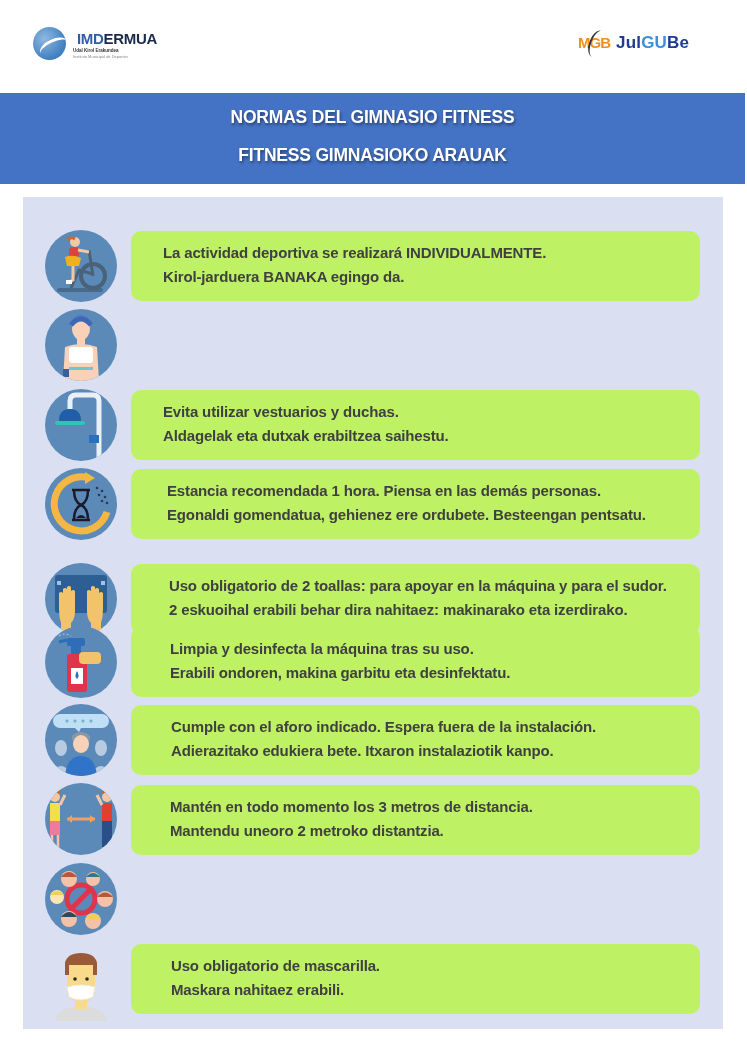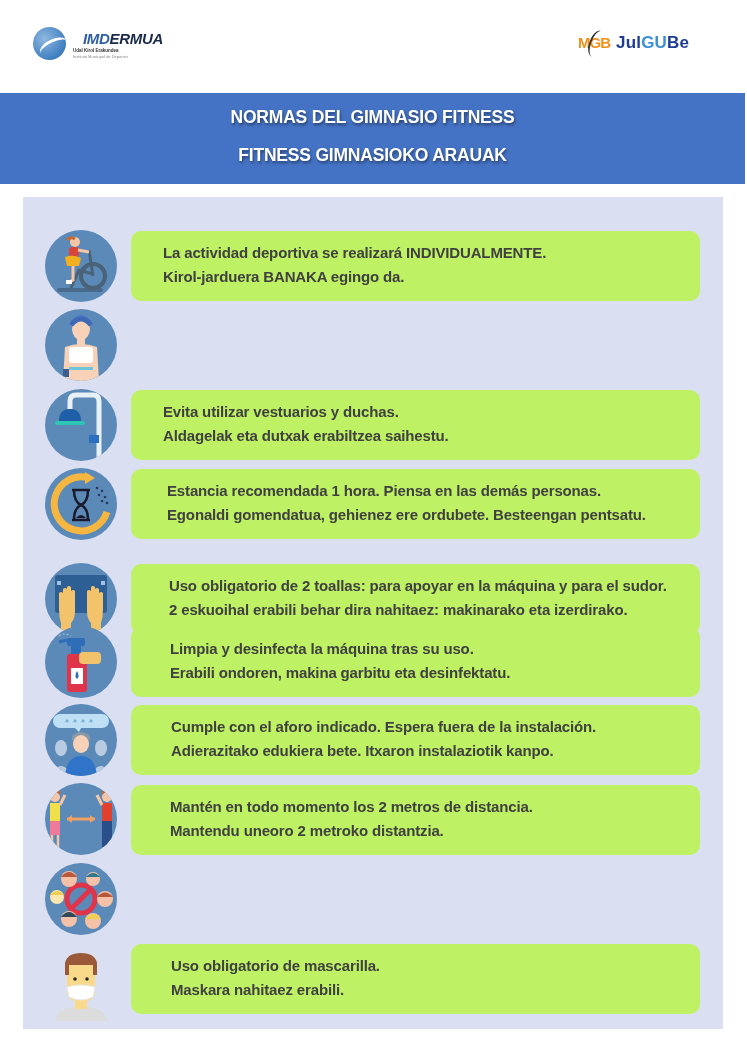--- a/index.html
+++ b/index.html
@@ -4,21 +4,21 @@
 <style>
   * { box-sizing: border-box; margin: 0; padding: 0; }
   html, body { width: 747px; height: 1057px; background: #ffffff; overflow: hidden; }
   body { position: relative; font-family: "Liberation Sans", "DejaVu Sans", sans-serif; }
 
   .logo-left { position: absolute; left: 33px; top: 27px; width: 130px; height: 36px; }
   .logo-left .disc { position: absolute; left: 0; top: 0; width: 33px; height: 33px; border-radius: 50%;
     background: radial-gradient(circle at 35% 35%, #8fb8e0, #3f7fc0 70%); overflow: hidden; }
   .logo-left .disc::after { content: ""; position: absolute; left: 6px; top: 12px; width: 30px; height: 14px;
     border-top: 3px solid #ffffff; border-radius: 50% 50% 0 0; transform: rotate(-25deg); }
-  .logo-left .name { position: absolute; left: 50px; top: 3px; font-size: 15px; font-weight: bold; font-style: italic;
+  .logo-left .name { position: absolute; left: 44px; top: 3px; font-size: 15px; font-weight: bold; 
     color: #1b2a4a; letter-spacing: -0.3px; }
   .logo-left .name .imd { color: #2f5fa6; }
   .logo-left .sub1 { position: absolute; left: 40px; top: 21px; font-size: 4.5px; color: #333; font-weight: bold; white-space: nowrap; }
   .logo-left .sub2 { position: absolute; left: 40px; top: 27px; font-size: 4px; color: #888; white-space: nowrap; }
 
   .logo-right { position: absolute; left: 578px; top: 30px; width: 140px; height: 30px; }
   .logo-right .mgb { position: absolute; left: 0; top: 4px; font-size: 15px; font-weight: bold; color: #f0901a; letter-spacing: -1px; }
   .logo-right .arc { position: absolute; left: 11px; top: 0; width: 16px; height: 28px; border-left: 2px solid #333; border-radius: 50%; transform: rotate(20deg); }
   .logo-right .brand { position: absolute; left: 38px; top: 3px; font-size: 17px; font-weight: bold; color: #1f3c94; letter-spacing: 0.2px; }
   .logo-right .brand .gu { color: #3a8fd8; }
@@ -207,21 +207,21 @@
       <circle cx="62" cy="14" r="5" fill="#f4c6a6"></circle>
         <path d="M57 10 Q62 5 67 10" stroke="#c8662a" stroke-width="3" fill="none"></path>
       <rect x="57" y="20" width="10" height="18" fill="#e0402e"></rect>
       <rect x="57" y="38" width="10" height="26" fill="#2a4e8a"></rect>
       <path d="M57 22 L52 12" stroke="#f4c6a6" stroke-width="3"></path>
       <path d="M22 36 L50 36" stroke="#f0a060" stroke-width="3"></path>
       <path d="M22 36 L27 32 L27 40 Z M50 36 L45 32 L45 40 Z" fill="#f0a060"></path>
     </svg>
   </div>
   <div class="card">
-    <div class="l1" style="left:39px">Mantén en todo momento los 2 metros de distancia.</div>
+    <div class="l1" style="left:39px">Mantén en todo momento los 3 metros de distancia.</div>
     <div class="l2" style="left:39px">Mantendu uneoro 2 metroko distantzia.</div>
   </div>
 </div>
 
 <div class="rule-row" style="top:864px">
   <div class="icon" style="top:-1px">
     <svg width="72" height="72" viewBox="0 0 72 72">
       <circle cx="36" cy="36" r="14" fill="none" stroke="#e0344a" stroke-width="5"></circle>
       <path d="M26 46 L46 26" stroke="#e0344a" stroke-width="5"></path>
       <g>

